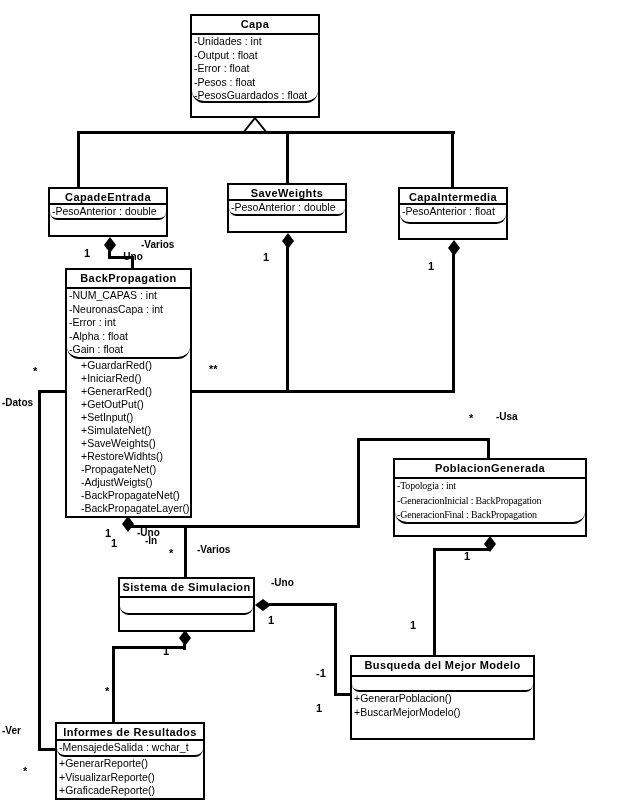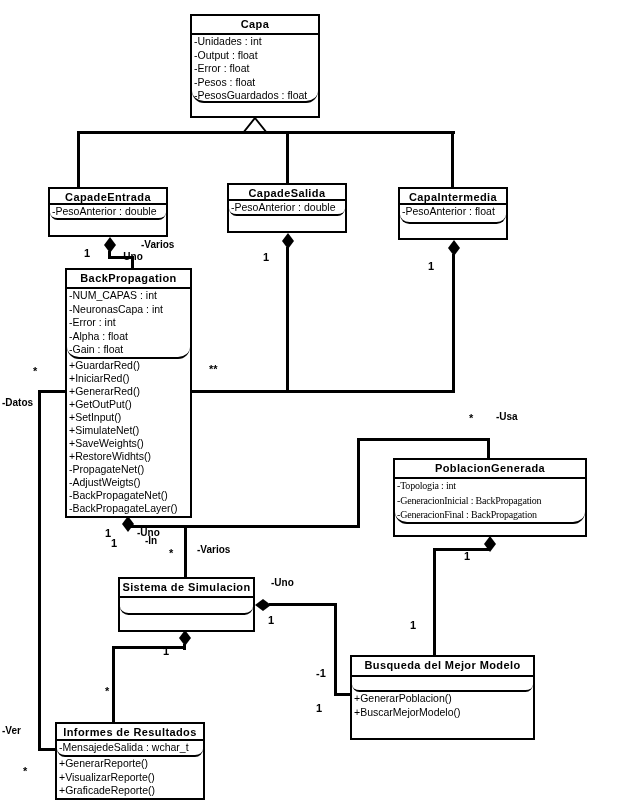--- a/index.html
+++ b/index.html
@@ -11,21 +11,21 @@
   .sec{box-sizing:border-box;overflow:hidden;}
   .sec.mid{border-bottom:2px solid #000;border-radius:12px;}
   .cls-title{
     box-sizing:border-box;border-bottom:2px solid #000;
     font-weight:bold;font-size:11px;text-align:center;
     letter-spacing:.4px;padding-top:2px;white-space:nowrap;
   }
   .row{font-size:10.5px;line-height:13.5px;padding:0 2px;white-space:nowrap;}
   .tight .row{font-size:10px;letter-spacing:-.2px;line-height:14.5px;font-family:Liberation Serif, serif;}
   .bp .row{line-height:13.5px;}
-  .bp .methods .row{line-height:13px;}
+  .bp .methods .row{line-height:13px;margin-left:12px;}
   .ln{position:absolute;background:#000;}
   .diamond{position:absolute;background:#000;clip-path:polygon(50% 0,100% 50%,50% 100%,0 50%);}
   .lbl{position:absolute;font-weight:bold;font-size:10px;color:#000;white-space:nowrap;}
   .lbl.num{font-size:11px;}
   svg{position:absolute;}
 </style>
 </head>
 <body>
 
 <div id="canvas">
@@ -91,21 +91,21 @@
 
   <div class="cls" style="left:48px;top:187px;width:120px;height:50px">
     <div class="cls-title" style="height:16px">CapadeEntrada</div>
     <div class="sec mid" style="height:15px">
       <div class="row">-PesoAnterior : double</div>
     </div>
     <div class="sec" style="height:15px"></div>
   </div>
 
   <div class="cls" style="left:227px;top:183px;width:120px;height:50px">
-    <div class="cls-title" style="height:16px">CapadeSalida</div>
+    <div class="cls-title" style="height:16px">SaveWeights</div>
     <div class="sec mid" style="height:15px">
       <div class="row">-PesoAnterior : double</div>
     </div>
     <div class="sec" style="height:15px"></div>
   </div>
 
   <div class="cls" style="left:398px;top:187px;width:110px;height:53px">
     <div class="cls-title" style="height:16px">CapaIntermedia</div>
     <div class="sec mid" style="height:19px">
       <div class="row">-PesoAnterior : float</div>

